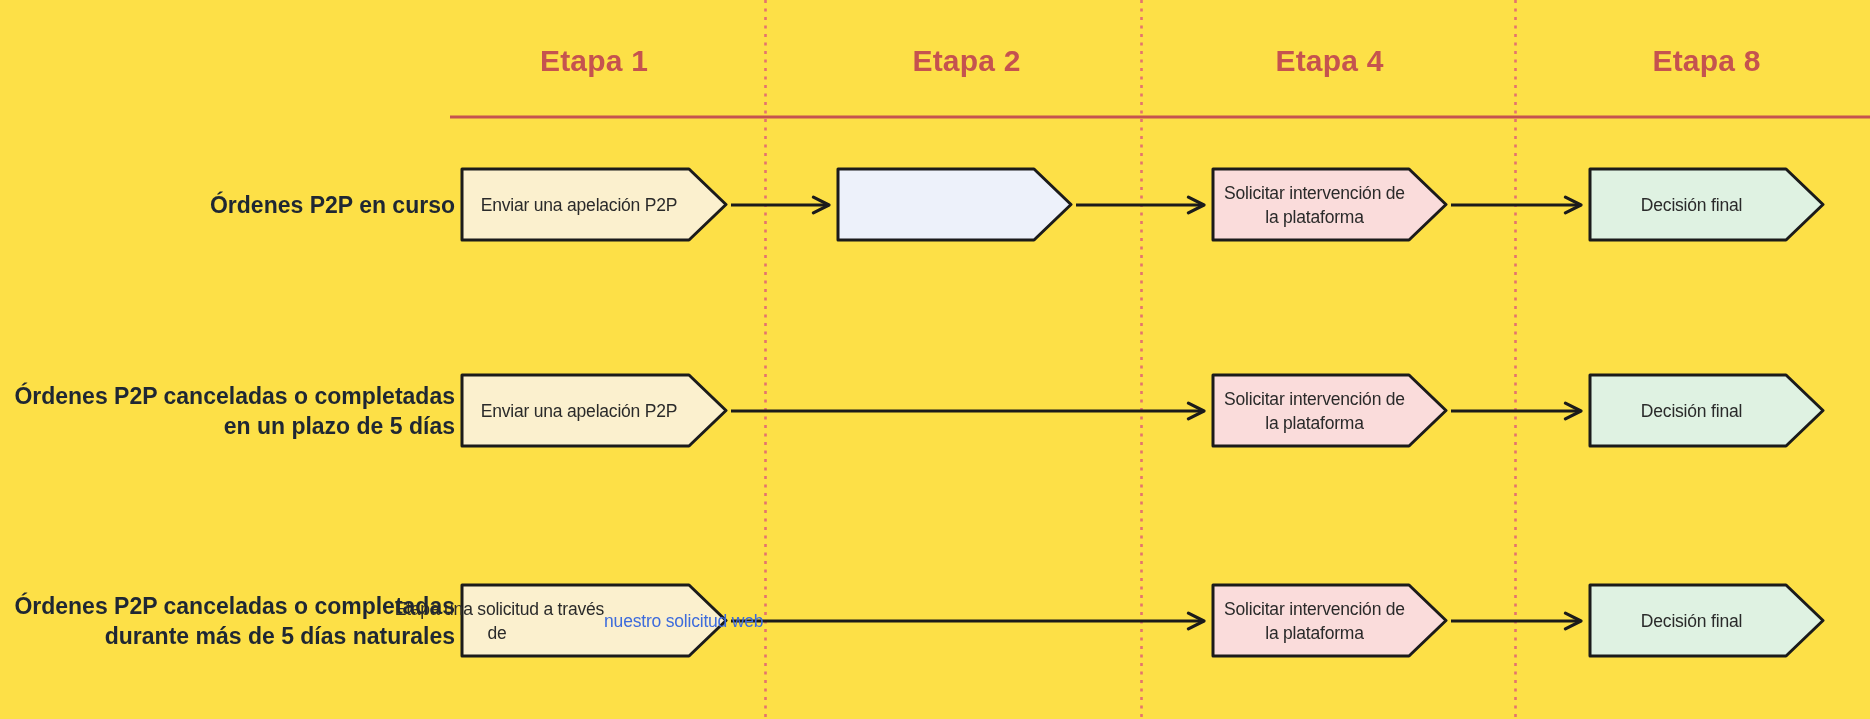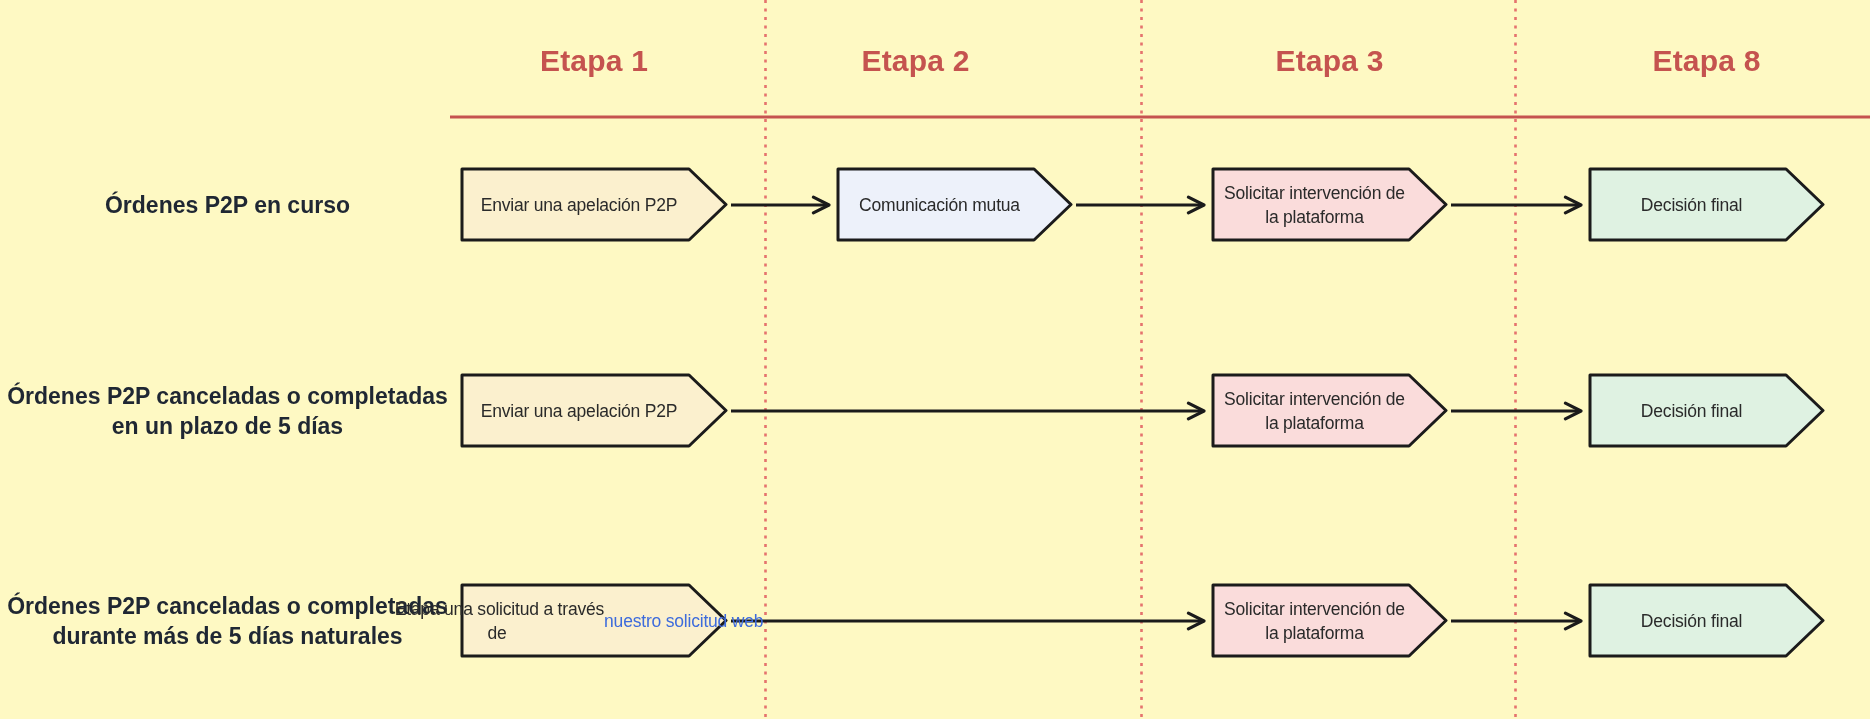--- a/index.html
+++ b/index.html
@@ -1,30 +1,30 @@
 <!DOCTYPE html>
 <html><head>
 <meta charset="utf-8">
 <style>
   html,body{margin:0;padding:0;background:#ffffff;}
   #stage{
-    position:relative;width:1870px;height:719px;background:#fef9c3;overflow:hidden;
+    position:relative;width:1870px;height:719px;background:#fde047;overflow:hidden;
     font-family:"Liberation Sans", sans-serif;
   }
   
   #connectors{position:absolute;left:0;top:0;z-index:0;}
   
   .stage-header{
     position:absolute;top:38px;height:46px;line-height:46px;
     text-align:center;font-size:30px;font-weight:bold;color:#c5534f;
     letter-spacing:0.2px;
   }
   
   .row-label{
-    position:absolute;left:0;width:455px;text-align:center;
+    position:absolute;left:0;width:455px;text-align:right;
     font-size:23px;font-weight:bold;color:#1f2733;line-height:30px;
     white-space:pre-line;
   }
   
   .step-box{position:absolute;height:75px;z-index:1;}
   .step-box svg{position:absolute;left:0;top:0;display:block;}
   .step-box svg polygon{stroke:#1b1b1b;stroke-width:3;stroke-linejoin:round;}
   .step-text{
     position:absolute;left:4px;right:34px;top:0;bottom:0;
     display:flex;align-items:center;justify-content:center;
@@ -56,42 +56,41 @@
     <line x1="1451" y1="205" x2="1581" y2="205" stroke="#1b1b1b" stroke-width="3" marker-end="url(#ah)"></line>
 
     <line x1="731" y1="411" x2="1204" y2="411" stroke="#1b1b1b" stroke-width="3" marker-end="url(#ah)"></line>
     <line x1="1451" y1="411" x2="1581" y2="411" stroke="#1b1b1b" stroke-width="3" marker-end="url(#ah)"></line>
 
     <line x1="731" y1="621" x2="1204" y2="621" stroke="#1b1b1b" stroke-width="3" marker-end="url(#ah)"></line>
     <line x1="1451" y1="621" x2="1581" y2="621" stroke="#1b1b1b" stroke-width="3" marker-end="url(#ah)"></line>
   </svg>
 
   <div class="stage-header" style="left:460px;width:268px;">Etapa 1</div>
-  <div class="stage-header" style="left:797px;width:237px;text-align:center;">Etapa 2</div>
-  <div class="stage-header" style="left:1211px;width:237px;">Etapa 3</div>
+  <div class="stage-header" style="left:848px;width:237px;text-align:center;">Etapa 2</div>
+  <div class="stage-header" style="left:1211px;width:237px;">Etapa 4</div>
   <div class="stage-header" style="left:1588px;width:237px;">Etapa 8</div>
 
   <div class="row-label" style="top:190px;">Órdenes P2P en curso</div>
   <div class="row-label" style="top:381px;">Órdenes P2P canceladas o completadas
 en un plazo de 5 días</div>
   <div class="row-label" style="top:591px;">Órdenes P2P canceladas o completadas
 durante más de 5 días naturales</div>
 
   <div class="step-box" style="left:460px;top:167px;width:268px;">
     <svg width="268" height="75" viewBox="0 0 268 75">
       <polygon points="2,2 229,2 266,37.5 229,73 2,73" fill="#fbf0ce"></polygon>
     </svg>
     <div class="step-text">Enviar una apelación P2P</div>
   </div>
 
   <div class="step-box" style="left:836px;top:167px;width:237px;">
     <svg width="237" height="75" viewBox="0 0 237 75">
       <polygon points="2,2 198,2 235,37.5 198,73 2,73" fill="#edf1fa"></polygon>
     </svg>
-    <div class="step-text">Comunicación mutua</div>
   </div>
 
   <div class="step-box" style="left:1211px;top:167px;width:237px;">
     <svg width="237" height="75" viewBox="0 0 237 75">
       <polygon points="2,2 198,2 235,37.5 198,73 2,73" fill="#fadcdb"></polygon>
     </svg>
     <div class="step-text">Solicitar intervención de
 la plataforma</div>
   </div>
 

